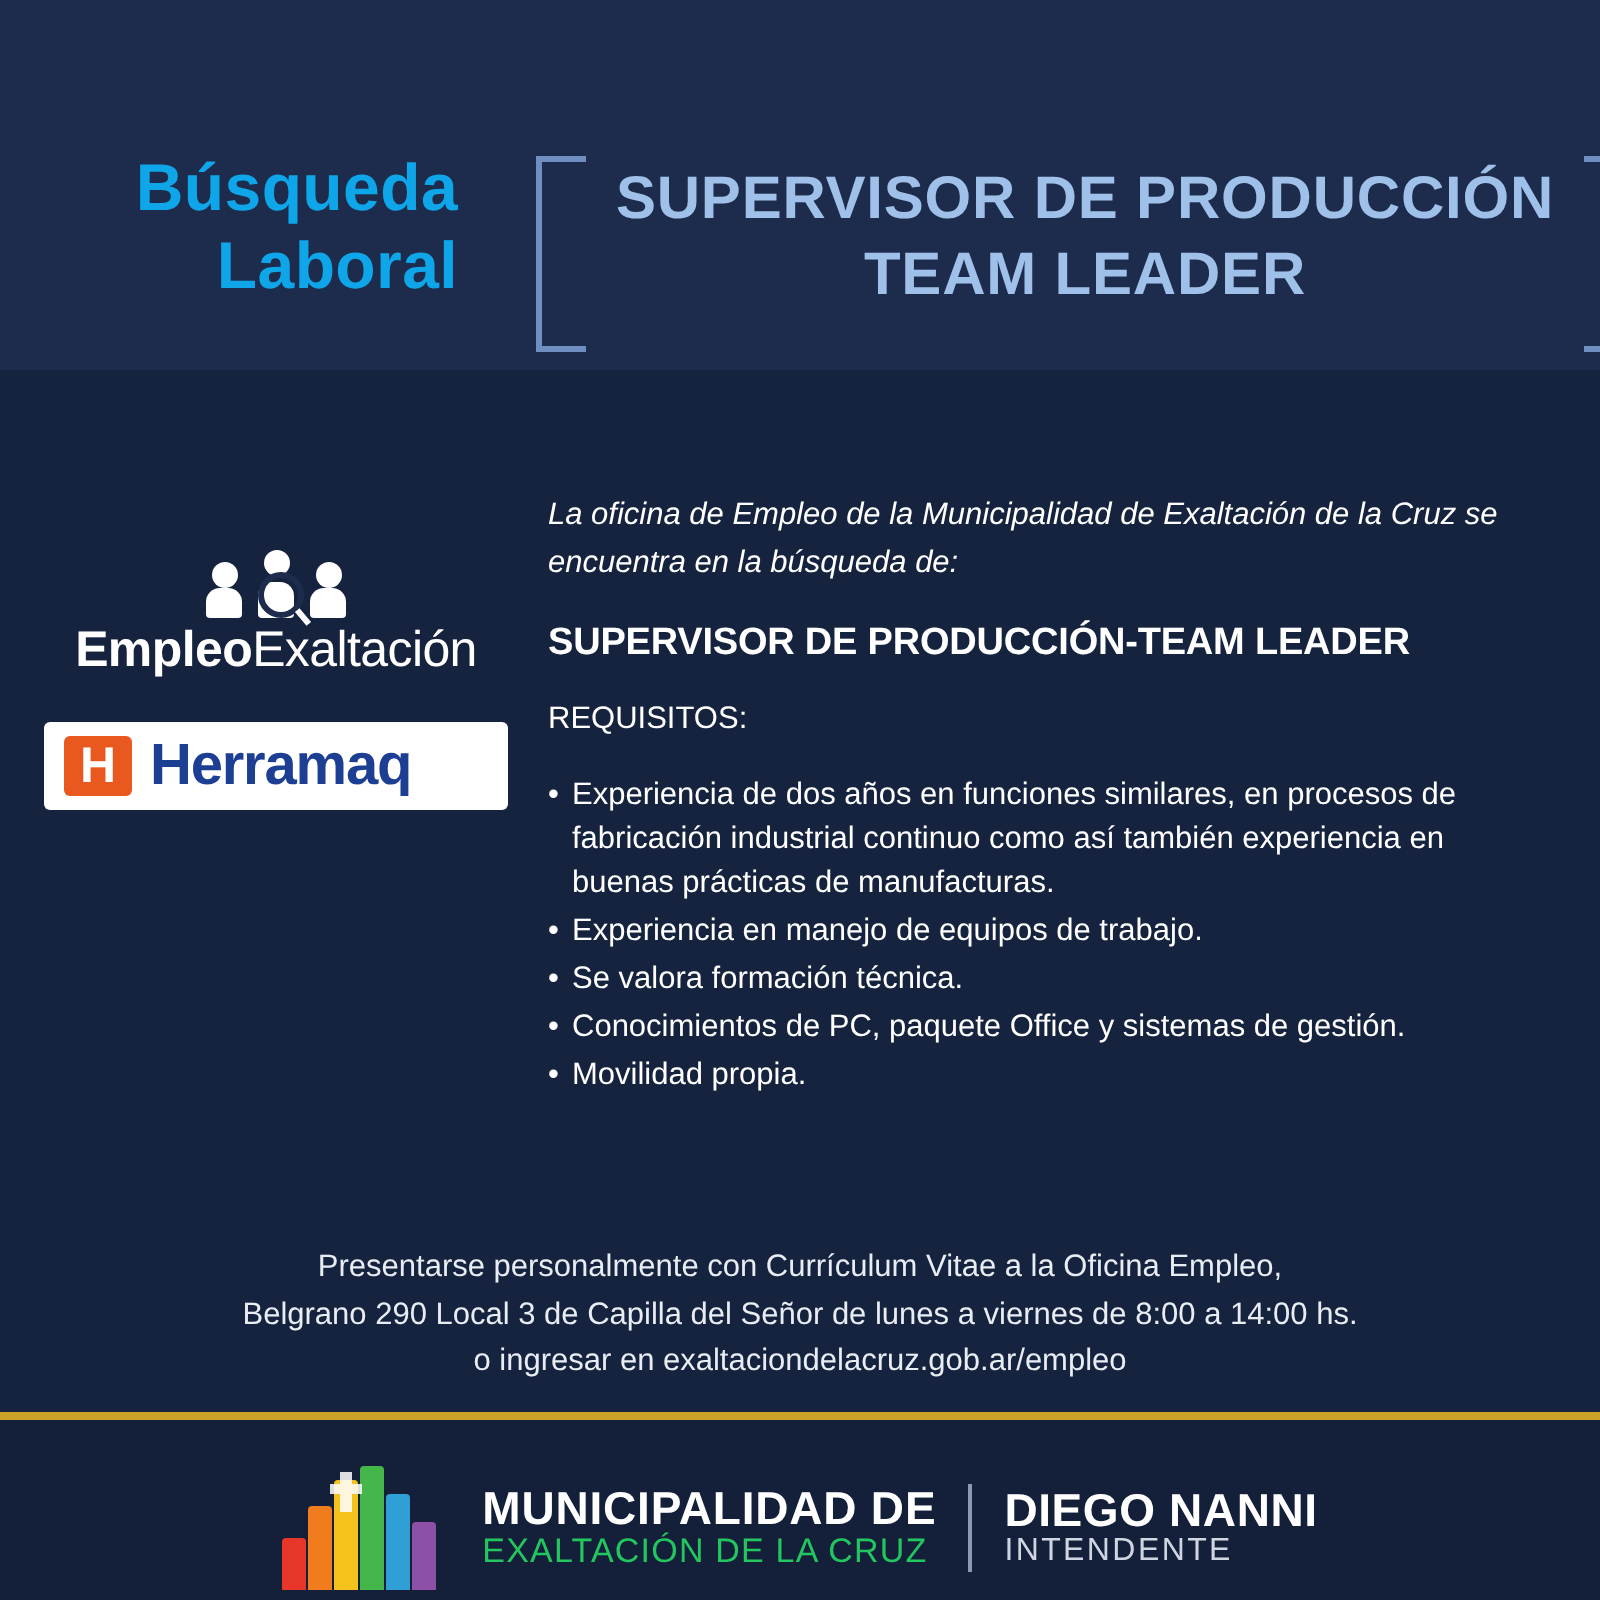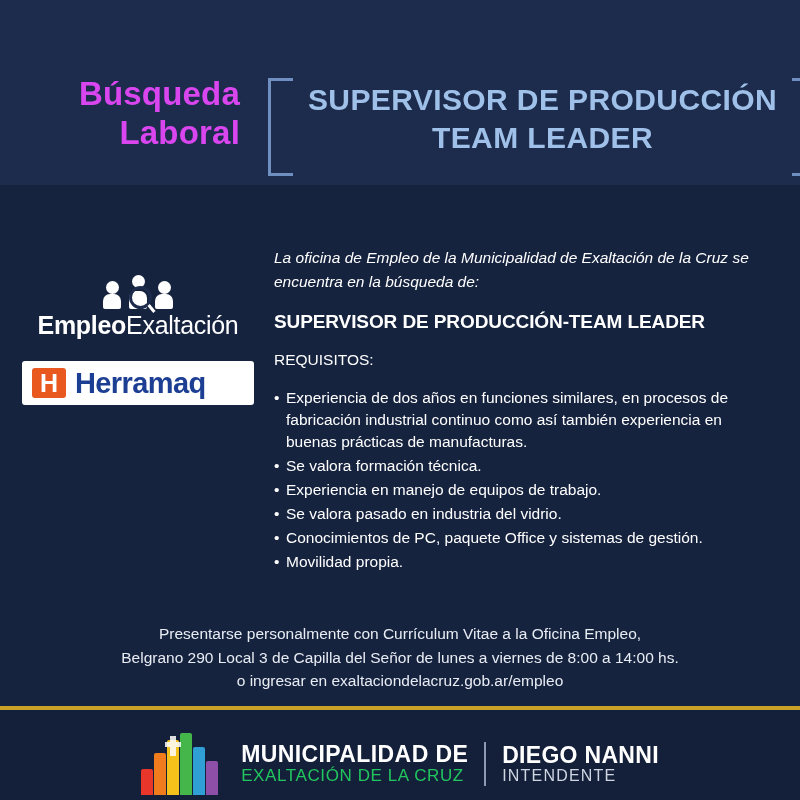--- a/index.html
+++ b/index.html
@@ -23,25 +23,25 @@
   
   .top-band {
     position: absolute;
     top: 0; left: 0;
     width: 800px;
     height: 185px;
     background: #1d2c4c;
   }
   .headline-left {
     position: absolute;
-    left: 25px;
+    left: 14px;
     top: 75px;
     width: 215px;
     text-align: right;
-    color: #d946ef;
+    color: #0ea5e9;
     font-size: 33px;
     font-weight: bold;
     line-height: 1.18;
     letter-spacing: 0.2px;
   }
   .bracket-wrap {
     position: absolute;
     left: 268px;
     top: 78px;
     width: 549px;
@@ -371,23 +371,22 @@
       <div class="herramaq-word">Herramaq</div>
     </div>
   </div>
 
   <div class="content">
     <div class="intro">La oficina de Empleo de la Municipalidad de Exaltación de la Cruz se encuentra en la búsqueda de:</div>
     <div class="role">SUPERVISOR DE PRODUCCIÓN-TEAM LEADER</div>
     <div class="requisitos-label">REQUISITOS:</div>
     <ul class="req-list">
       <li>Experiencia de dos años en funciones similares, en procesos de fabricación industrial continuo como así también experiencia en buenas prácticas de manufacturas.</li>
+      <li>Experiencia en manejo de equipos de trabajo.</li>
       <li>Se valora formación técnica.</li>
-      <li>Experiencia en manejo de equipos de trabajo.</li>
-      <li>Se valora pasado en industria del vidrio.</li>
       <li>Conocimientos de PC, paquete Office y sistemas de gestión.</li>
       <li>Movilidad propia.</li>
     </ul>
   </div>
 
   <div class="footer-note">
     <div>Presentarse personalmente con Currículum Vitae a la Oficina Empleo,</div>
     <div>Belgrano 290 Local 3 de Capilla del Señor de lunes a viernes de 8:00 a 14:00 hs.</div>
     <div>o ingresar en exaltaciondelacruz.gob.ar/empleo</div>
   </div>

